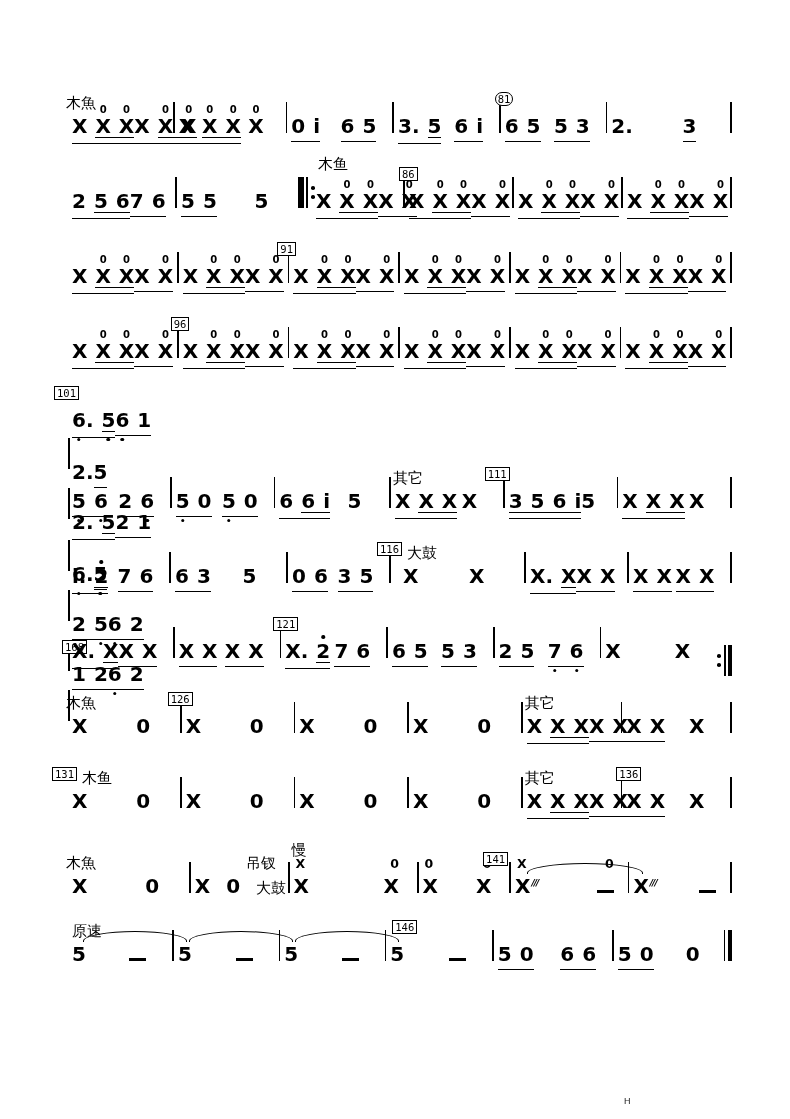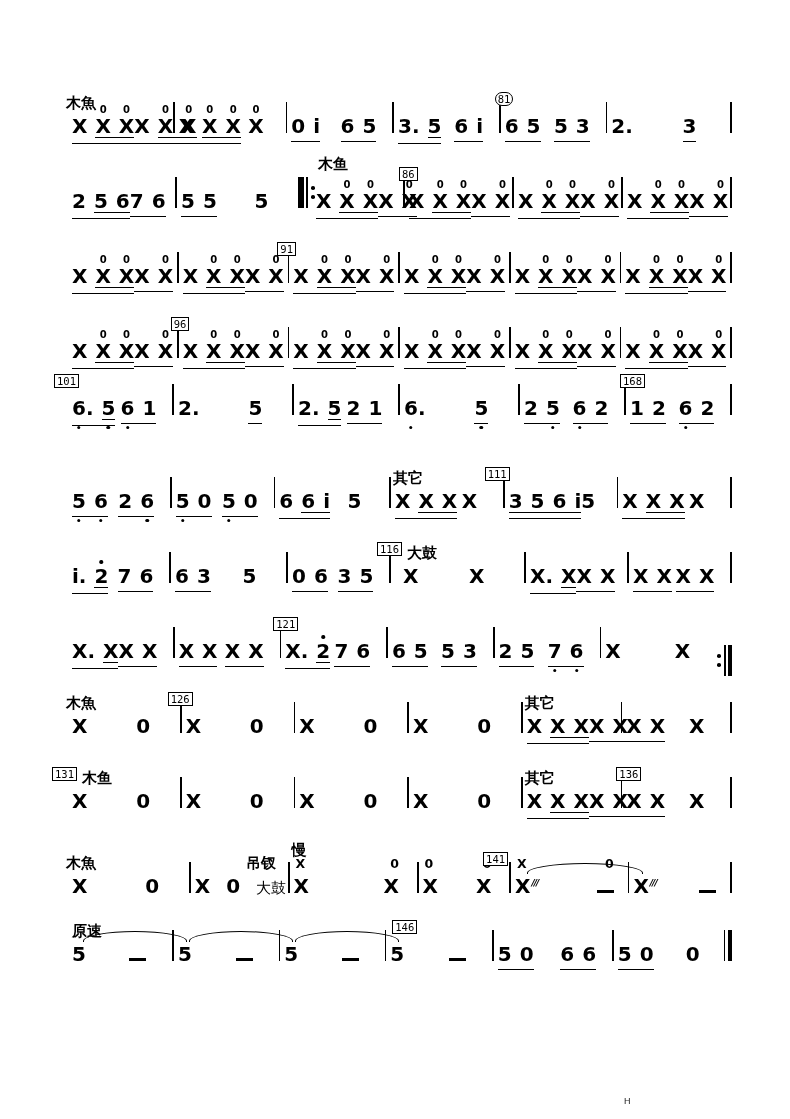--- a/index.html
+++ b/index.html
@@ -16,21 +16,21 @@
   .g .g{padding-bottom:1px;}
   .g>*+*{margin-left:8px;}
   .za{position:absolute;top:-11px;left:50%;transform:translateX(-50%);font-size:10px;font-weight:bold;}
   .da{position:absolute;top:-6px;left:50%;transform:translateX(-50%);width:3.5px;height:3.5px;border-radius:50%;background:#000;}
   .db{position:absolute;bottom:-11px;left:50%;transform:translateX(-50%);width:3.5px;height:3.5px;border-radius:50%;background:#000;}
   .trem{font-size:9px;letter-spacing:-1px;position:relative;top:-7px;margin-left:1px;font-style:italic;}
   .dash{display:inline-block;width:17px;height:2.6px;background:#000;margin-bottom:7px;flex:none;}
   .mnum{position:absolute;top:-24px;font-size:10.5px;line-height:1.15;border:1px solid #000;
         padding:0 2px;background:#fff;white-space:nowrap;font-weight:normal;
         font-family:"DejaVu Sans Mono",monospace;}
-  .ilabel{position:absolute;top:-21px;font-size:15px;line-height:1;white-space:nowrap;font-weight:bold;}
+  .ilabel{position:absolute;top:-21px;font-size:15px;line-height:1;white-space:nowrap;font-weight:normal;}
   .slow{top:-34px;}
   .inline-label{font-size:15px;font-weight:normal;white-space:nowrap;}
   .vtop{position:absolute;top:-18px;display:flex;justify-content:space-between;}
   .tie{position:absolute;height:10px;border:1.5px solid #000;border-bottom:none;
        border-radius:55% 55% 0 0 / 100% 100% 0 0;}
   .rpo{display:flex;align-items:center;gap:2.5px;height:31px;margin-bottom:-7px;flex:none;}
   .bthick{width:3.6px;height:100%;background:#000;}
   .bthin{width:1.7px;height:100%;background:#000;}
   .bfinal{width:4.2px;height:100%;background:#000;}
   .dcol{display:flex;flex-direction:column;gap:5px;margin:0 1px;}
@@ -374,21 +374,21 @@
               <span class="n"><span class="base">X</span><span class="za">0</span></span>
             </span>
           </span>
           <span class="g">
             <span class="n"><span class="base">X</span></span>
             <span class="n"><span class="base">X</span><span class="za">0</span></span>
           </span>
         </div>
         <div class="bar"></div>
       </div>
-      <div class="sys" style="top: 384px;">
+      <div class="sys" style="top: 410px; flex-direction: column;">
         <div class="measure" style="flex: 1 1 0%; padding-right: 16px; padding-left: 4px;">
           <span class="mnum" style="left: -14px;">101</span>
           <span class="g">
             <span class="n"><span class="base">6.</span><span class="db" style="left: 32%;"></span></span>
             <span class="g">
               <span class="n"><span class="base">5</span><span class="db"></span></span>
             </span>
           </span>
           <span class="g">
             <span class="n"><span class="base">6</span><span class="db"></span></span>

